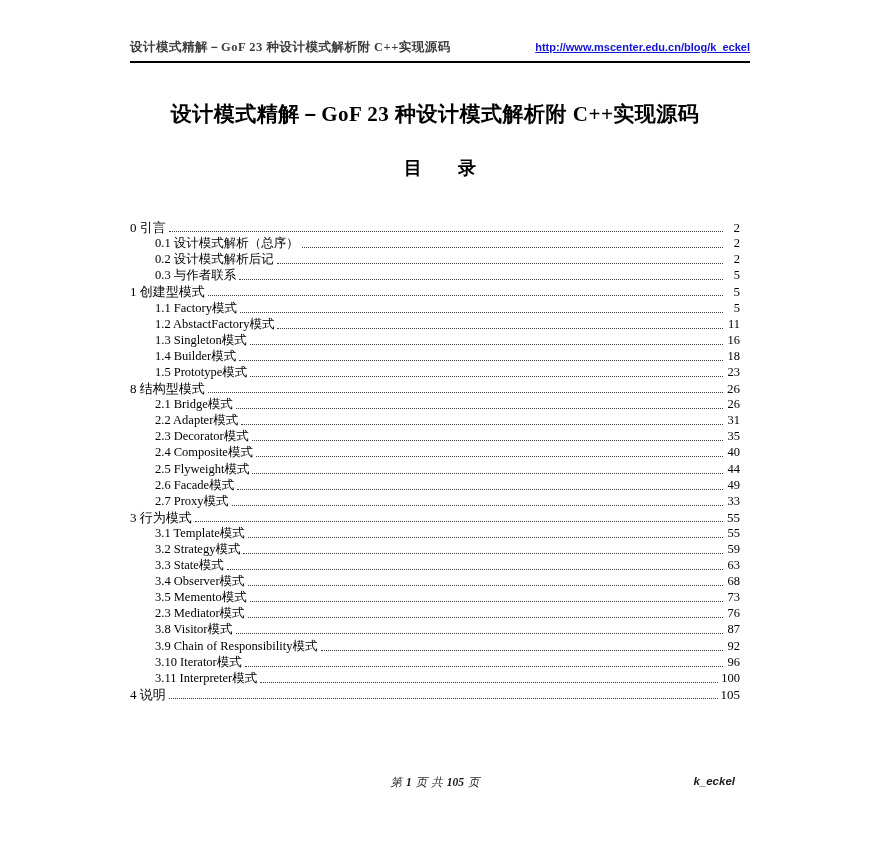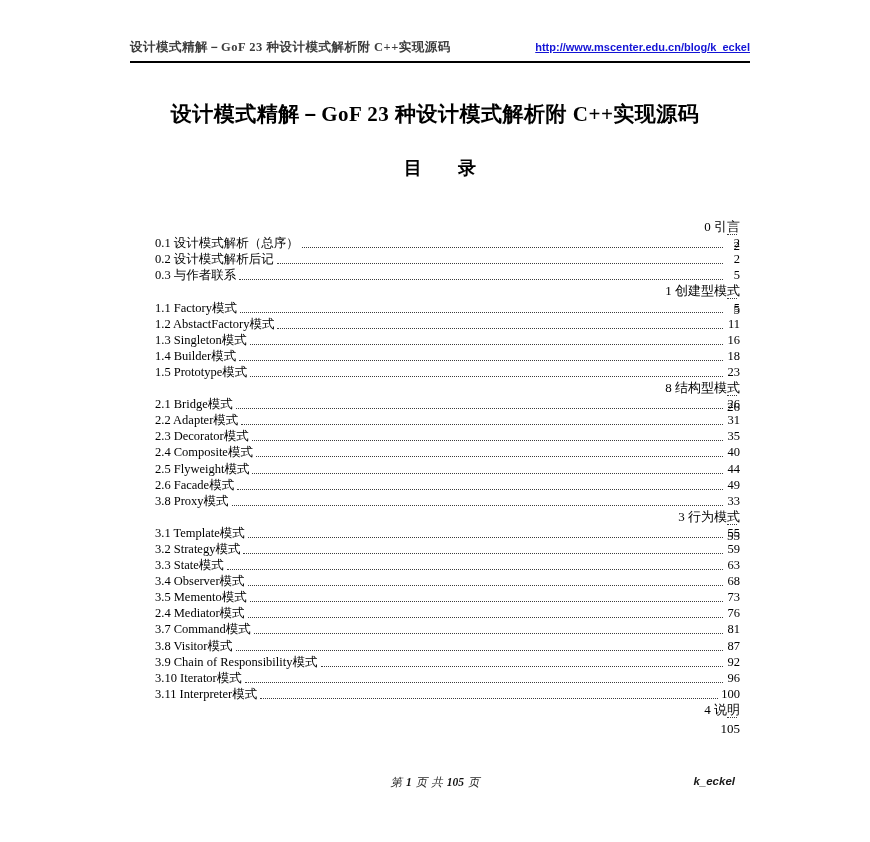--- a/index.html
+++ b/index.html
@@ -70,21 +70,21 @@
     width: 610px;
   }
   .toc-row {
     display: flex;
     align-items: flex-end;
     height: 16.1px;
     font-size: 12.5px;
     line-height: 15px;
     cursor: pointer;
   }
-  .toc-row.level-1 { padding-left: 0; font-size: 13px; flex-direction: column; }
+  .toc-row.level-1 { padding-left: 0; font-size: 13px; }
   .toc-row.level-2 { padding-left: 25px; }
   .toc-label { white-space: nowrap; }
   .toc-leader {
     flex: 1;
     border-bottom: 1.5px dotted #3c3c3c;
     margin: 0 3px 3px 3px;
     min-width: 10px;
   }
   .toc-page {
     white-space: nowrap;
@@ -229,21 +229,21 @@
         <span class="toc-page">44</span>
       </div>
 
       <div class="toc-row level-2">
         <span class="toc-label">2.6 Facade模式</span>
         <span class="toc-leader"></span>
         <span class="toc-page">49</span>
       </div>
 
       <div class="toc-row level-2">
-        <span class="toc-label">3.8 Proxy模式</span>
+        <span class="toc-label">2.7 Proxy模式</span>
         <span class="toc-leader"></span>
         <span class="toc-page">33</span>
       </div>
 
       <div class="toc-row level-1">
         <span class="toc-label">3 行为模式</span>
         <span class="toc-leader"></span>
         <span class="toc-page">55</span>
       </div>
 
@@ -271,30 +271,25 @@
         <span class="toc-page">68</span>
       </div>
 
       <div class="toc-row level-2">
         <span class="toc-label">3.5 Memento模式</span>
         <span class="toc-leader"></span>
         <span class="toc-page">73</span>
       </div>
 
       <div class="toc-row level-2">
-        <span class="toc-label">2.4 Mediator模式</span>
+        <span class="toc-label">2.3 Mediator模式</span>
         <span class="toc-leader"></span>
         <span class="toc-page">76</span>
       </div>
 
-      <div class="toc-row level-2">
-        <span class="toc-label">3.7 Command模式</span>
-        <span class="toc-leader"></span>
-        <span class="toc-page">81</span>
-      </div>
 
       <div class="toc-row level-2">
         <span class="toc-label">3.8 Visitor模式</span>
         <span class="toc-leader"></span>
         <span class="toc-page">87</span>
       </div>
 
       <div class="toc-row level-2">
         <span class="toc-label">3.9 Chain of Responsibility模式</span>
         <span class="toc-leader"></span>

